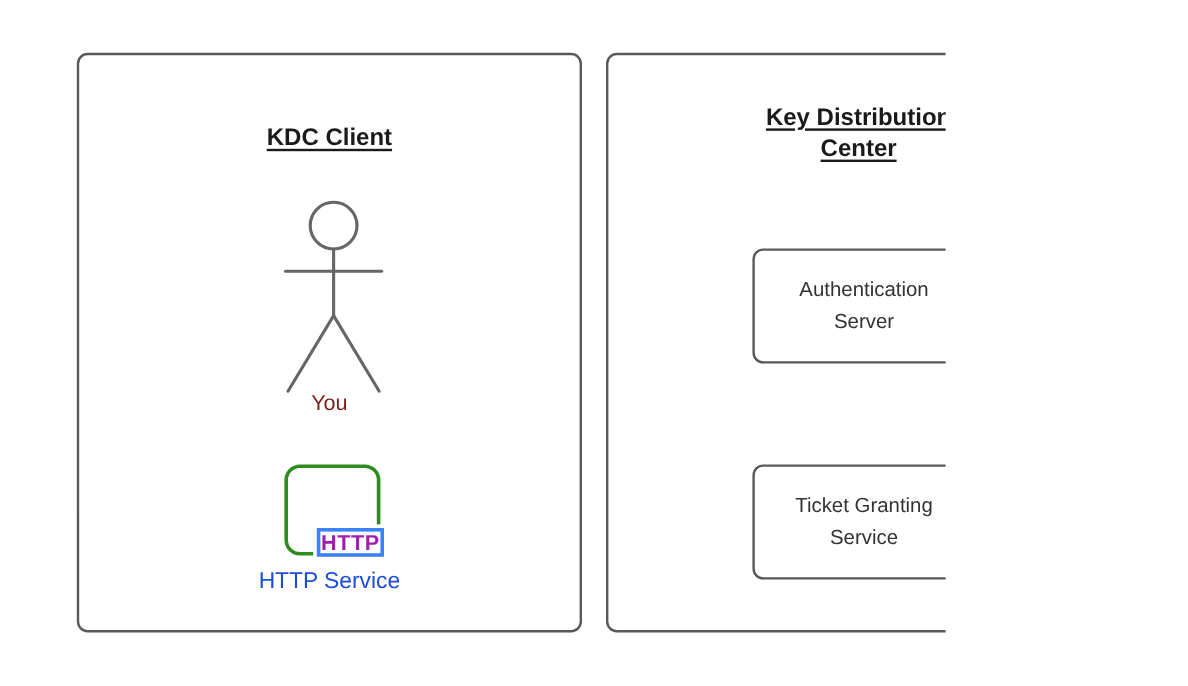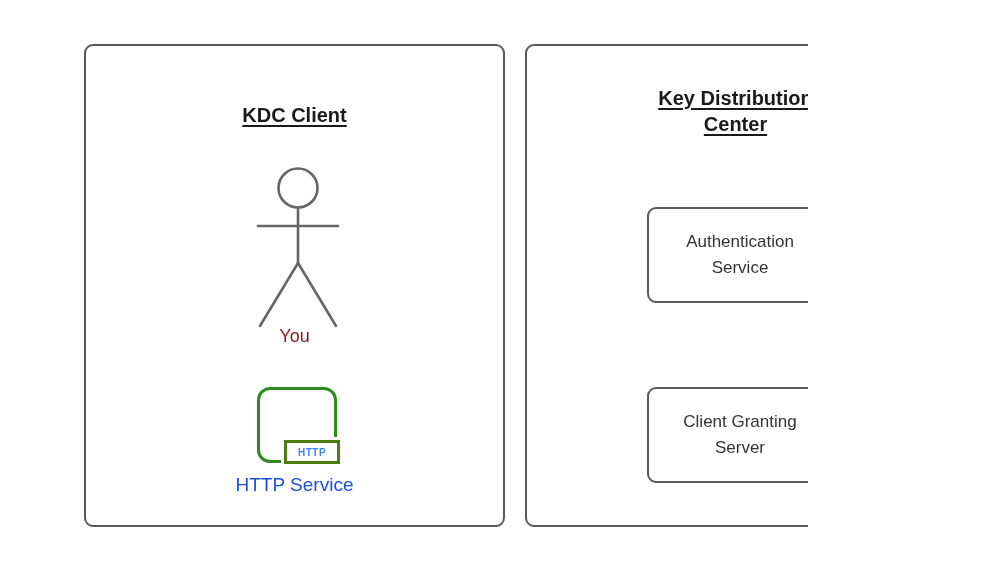--- a/index.html
+++ b/index.html
@@ -7,21 +7,20 @@
     padding: 0;
     background: #ffffff;
     font-family: "Liberation Sans", "DejaVu Sans", sans-serif;
   }
   .canvas {
     position: relative;
     width: 788px;
     height: 572px;
     background: #ffffff;
     overflow: hidden;
-    margin-left: 20px;
   }
   .panel {
     position: absolute;
     top: 44px;
     width: 417px;
     height: 479px;
     border: 2px solid #595959;
     border-radius: 9px;
     background: #ffffff;
   }
@@ -70,29 +69,29 @@
     border: 3px solid #2e8b1e;
     border-radius: 13px;
     background: #ffffff;
   }
   .http-badge {
     position: absolute;
     left: 198px;
     top: 394px;
     width: 50px;
     height: 18px;
-    border: 3px solid #4d7c0f;
+    border: 3px solid #3b82f6;
     background: #ffffff;
     box-shadow: 0 0 0 3px #ffffff;
     display: flex;
     align-items: center;
     justify-content: center;
-    font-size: 10px;
+    font-size: 18px;
     font-weight: 600;
-    color: #3b82f6;
+    color: #a21caf;
     letter-spacing: 0.5px;
   }
   .http-label {
     position: absolute;
     left: 0;
     top: 428px;
     width: 100%;
     text-align: center;
     font-size: 19px;
     color: #1d4ed8;
@@ -137,18 +136,18 @@
     <div class="actor-label">You</div>
 
     <div class="http-icon"></div>
     <div class="http-badge">HTTP</div>
     <div class="http-label">HTTP Service</div>
   </div>
 
   <div class="panel panel-right">
     <div class="panel-title">Key Distribution Center</div>
 
-    <div class="server-box auth">Authentication Service</div>
+    <div class="server-box auth">Authentication Server</div>
 
-    <div class="server-box tgs">Client Granting Server</div>
+    <div class="server-box tgs">Ticket Granting Service</div>
   </div>
 
 </div>
 
 </body></html>

